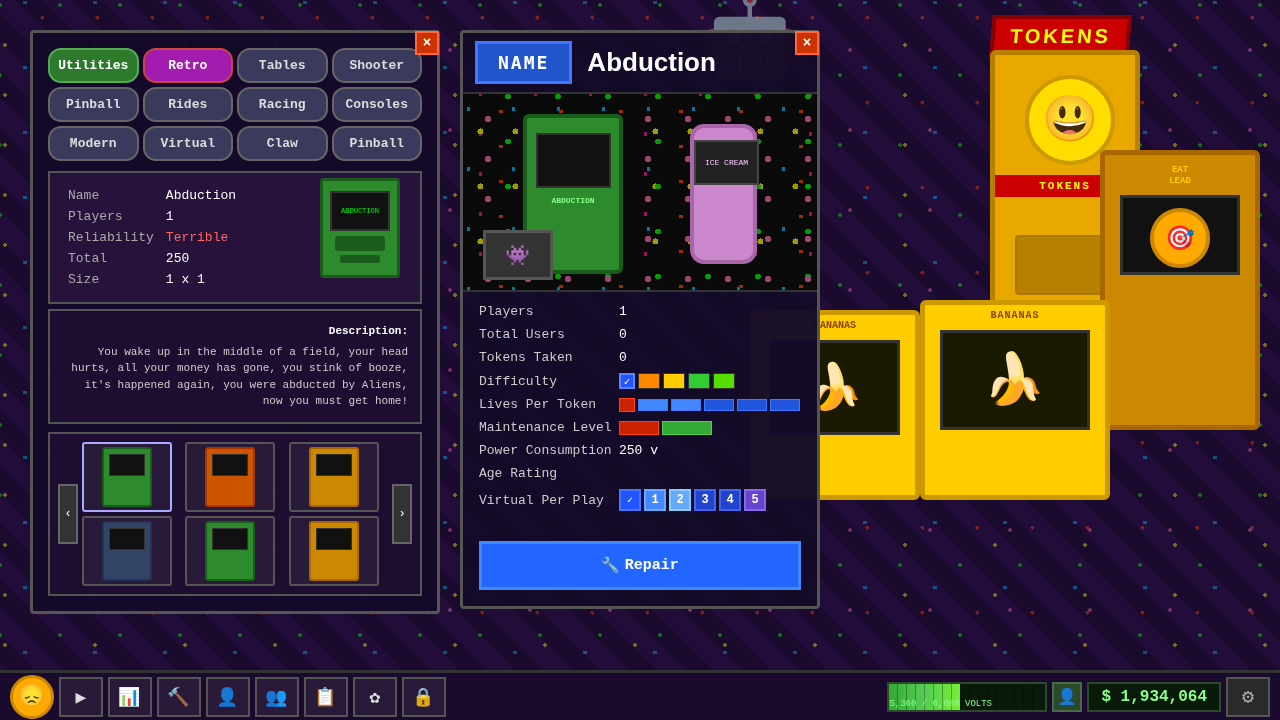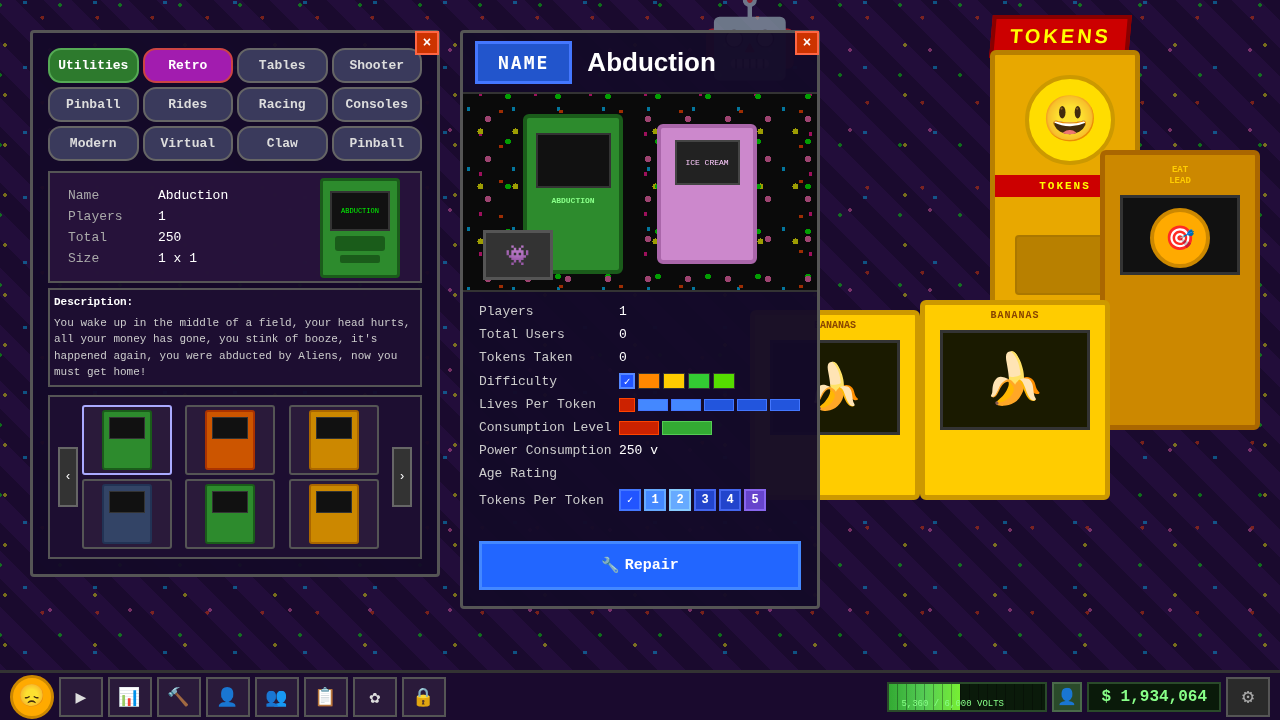--- a/index.html
+++ b/index.html
@@ -180,25 +180,26 @@
       width: 50px;
       height: 15px;
       background: #1a5c1a;
       margin: 0 auto;
       border-radius: 3px;
     }
 
     .description-box {
       background: rgba(30, 15, 50, 0.9);
       border: 2px solid #555;
-      padding: 4px;
+      padding: 12px;
       margin-top: 5px;
       font-size: 11px;
       color: #ccc;
       line-height: 1.5;
+      text-align: right;
     }
 
     .desc-title {
       font-weight: bold;
       color: #fff;
       margin-bottom: 4px;
     }
 
     
     .thumbnails-section {
@@ -376,25 +377,25 @@
       text-align: center;
       font-size: 8px;
       color: #88ff88;
       font-weight: bold;
     }
 
     .detail-machine-right {
       position: absolute;
       right: 60px;
       top: 30px;
-      width: 100px;
+      width: 67px;
       height: 140px;
       background: #cc88cc;
       border: 4px solid #aa66aa;
-      border-radius: 6px;
+      border-radius: 14px;
     }
     .detail-machine-right .dmr-screen {
       width: 65px;
       height: 45px;
       background: #222;
       border: 2px solid #444;
       margin: 12px auto 6px;
       display: flex;
       align-items: center;
       justify-content: center;
@@ -625,21 +626,21 @@
         transparent 0px,
         transparent 8px,
         rgba(0,0,0,0.3) 8px,
         rgba(0,0,0,0.3) 9px
       );
     }
 
     .power-text {
       position: absolute;
       bottom: 1px;
-      left: 12px;
+      left: 0;
       font-size: 9px;
       color: #88ff88;
       font-family: 'Courier New', monospace;
     }
 
     .money-display {
       background: #0a1a0a;
       border: 2px solid #2a4a2a;
       padding: 4px 12px;
       color: #88ff88;
@@ -762,20 +763,24 @@
       <tbody>
           <tr>
         <td>Name</td>
         <td class="value-white">Abduction</td>
       </tr>
       <tr>
         <td>Players</td>
         <td class="value-white">1</td>
       </tr>
       <tr>
+        <td>Reliability</td>
+        <td class="value-red">Terrible</td>
+      </tr>
+      <tr>
         <td>Total</td>
         <td class="value-white">250</td>
       </tr>
       <tr>
         <td>Size</td>
         <td class="value-white">1 x 1</td>
       </tr>
     </tbody>
       </table>
   </div>
@@ -885,41 +890,41 @@
         <div style="width:16px;height:14px;background:#cc2200;border:1px solid #ff4400;"></div>
         <div class="lives-seg filled"></div>
         <div class="lives-seg filled"></div>
         <div class="lives-seg"></div>
         <div class="lives-seg"></div>
         <div class="lives-seg"></div>
       </div>
     </div>
 
     <div class="stat-row">
-      <span class="stat-label">Consumption Level</span>
+      <span class="stat-label">Maintenance Level</span>
       <div class="maint-bar">
         <div class="maint-red"></div>
         <div class="maint-green"></div>
       </div>
     </div>
 
     <div class="stat-row">
       <span class="stat-label">Power Consumption</span>
       <span class="stat-value">250 v</span>
     </div>
 
     <div class="stat-row">
       <span class="stat-label">Age Rating</span>
       <div class="age-rating">
         
       </div>
     </div>
 
     <div class="stat-row">
-      <span class="stat-label">Tokens Per Token</span>
+      <span class="stat-label">Virtual Per Play</span>
       <div class="tokens-play">
         <div class="tok-box t0">✓</div>
         <div class="tok-box t1">1</div>
         <div class="tok-box t2">2</div>
         <div class="tok-box t3">3</div>
         <div class="tok-box t4">4</div>
         <div class="tok-box t5">5</div>
       </div>
     </div>
 

